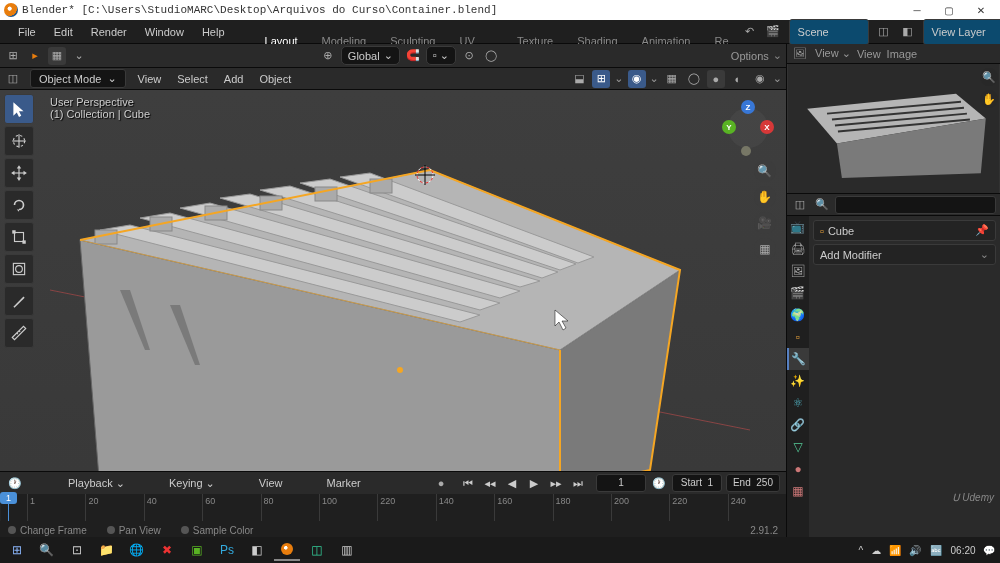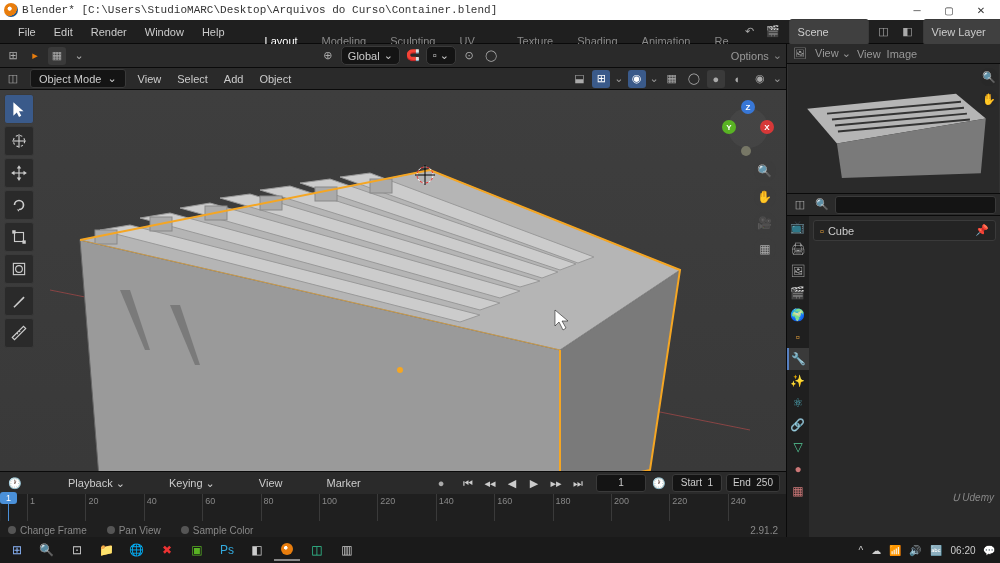--- a/index.html
+++ b/index.html
@@ -14,21 +14,21 @@
 .win-btn { width: 30px; height: 18px; display: flex; align-items: center; justify-content: center; font-size: 10px; cursor: pointer; }
 
 
 .menu-bar { height: 24px; background: #1f1f1f; display: flex; align-items: center; padding: 0 4px; gap: 2px; border-bottom: 1px solid #0a0a0a; }
 .menu-bar .logo2 { width: 16px; height: 16px; background: radial-gradient(circle at 40% 40%, #fff 15%, #e87d0d 20%, #e87d0d 60%, #265787 62%); border-radius: 50%; margin-right: 4px; }
 .menu-item { padding: 3px 8px; cursor: pointer; color: #ccc; font-size: 11px; }
 .workspace-tabs { display: flex; margin-left: 20px; gap: 4px; margin-top: 32px; }
 .ws-tab { padding: 4px 10px; cursor: pointer; color: #888; font-size: 11px; border-bottom: 2px solid transparent; }
 .ws-tab.active { color: #fff; border-bottom-color: #5680c2; }
 .menu-right { margin-left: auto; display: flex; align-items: center; gap: 6px; }
-.scene-field { background: #404040; border: 1px solid #3a3a3a; padding: 6px 8px; border-radius: 3px; min-width: 80px; font-size: 11px; }
+.scene-field { background: #0c4a6e; border: 1px solid #3a3a3a; padding: 6px 8px; border-radius: 3px; min-width: 80px; font-size: 11px; }
 
 
 .main-container { display: flex; height: calc(100% - 42px - 26px); }
 .left-panel { flex: 1; display: flex; flex-direction: column; background: #1f1f1f; }
 .right-panel { width: 214px; background: #2a2a2a; display: flex; flex-direction: column; border-left: 1px solid #0a0a0a; }
 
 
 .view-header { height: 24px; background: #2a2a2a; display: flex; align-items: center; padding: 0 4px; gap: 4px; border-bottom: 1px solid #0a0a0a; }
 .view-header .spacer { flex: 1; }
 .small-ico { width: 18px; height: 18px; display: inline-flex; align-items: center; justify-content: center; color: #aaa; cursor: pointer; border-radius: 3px; }
@@ -228,20 +228,24 @@
           <circle r="8" fill="none" stroke="#e33" stroke-width="1" stroke-dasharray="3 3" stroke-dashoffset="3"></circle>
           <line x1="-10" y1="0" x2="10" y2="0" stroke="#000"></line>
           <line x1="0" y1="-10" x2="0" y2="10" stroke="#000"></line>
         </g>
 
         <polygon points="555,220 555,236 559,232 563,240 566,238 562,231 568,231" fill="#fff" stroke="#000" stroke-width="0.5"></polygon>
 
         <circle cx="400" cy="280" r="3" fill="#f5a623"></circle>
       </svg>
 
+      <div class="viewport-label">
+        <div>User Perspective</div>
+        <div>(1) Collection | Cube</div>
+      </div>
 
       <div class="left-toolbar">
         <div class="tool-btn active">
             <svg viewBox="0 0 16 16">
               <path d="M3 2 L3 14 L6 11 L8 15 L10 14 L8 10 L12 10 Z" fill="#fff"></path>
             </svg>
           </div>
         <div class="tool-btn">
             <svg viewBox="0 0 16 16">
               <circle cx="8" cy="8" r="5" fill="none" stroke="#ccc" stroke-dasharray="2 2"></circle>
@@ -401,20 +405,23 @@
         <div class="ptab" style="color:#5c9;">▽</div>
         <div class="ptab" style="color:#c77;">●</div>
         <div class="ptab" style="color:#c77;">▦</div>
       </div>
       <div class="props-content">
         <div class="prop-row">
           <span style="color:#e8a23c;">▫</span>
           <span>Cube</span>
           <span class="prop-pin">📌</span>
         </div>
+        <div class="prop-row dropdown">
+          <span>Add Modifier</span>
+        </div>
         <div class="udemy-mark">ᑌ <span>Udemy</span></div>
       </div>
     </div>
   </div>
 </div>
 
 <div class="taskbar">
   <div class="tb-item win">⊞</div>
   <div class="tb-item">🔍</div>
   <div class="tb-item">⊡</div>

